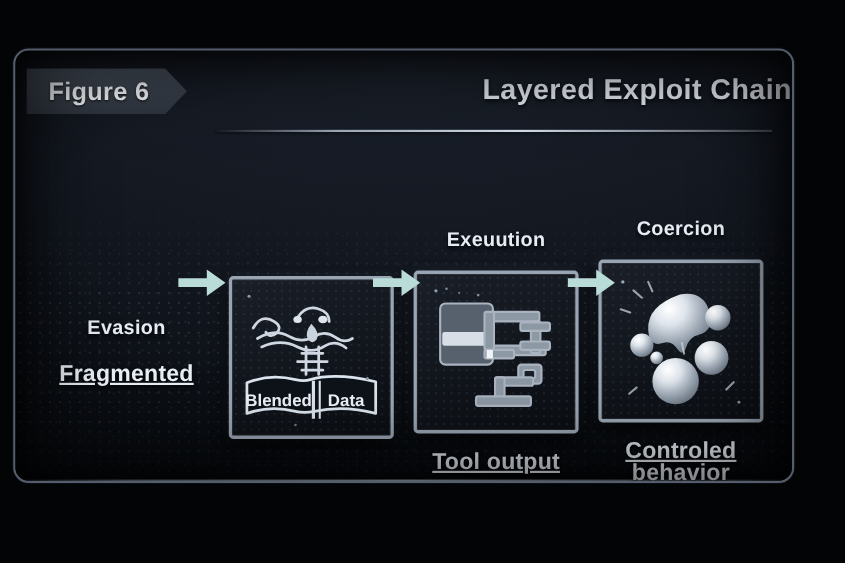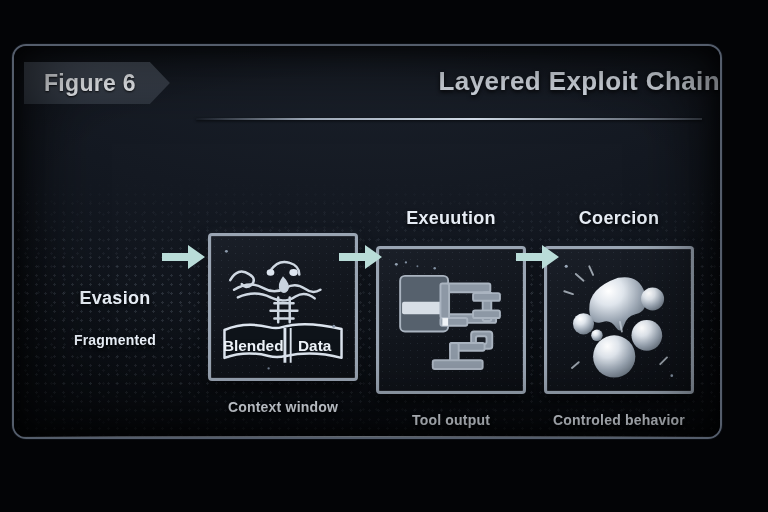--- a/index.html
+++ b/index.html
@@ -115,23 +115,24 @@
     content:"";
     position:absolute; inset:0;
     background-image:radial-gradient(rgba(170,190,215,.10) .9px, transparent 1px);
     background-size:7px 7px;
     pointer-events:none;
   }
   .card svg { position:absolute; inset:0; width:100%; height:100%; }
 
   .caption {
     margin-top:16px; width:160px; text-align:center;
-    font-size:14px; font-weight:bold; color:#e8eef6;
+    font-size:21px; font-weight:bold; color:#e8eef6;
     line-height:20px; letter-spacing:.2px;
     text-shadow:0 2px 4px rgba(0,0,0,.9);
+    text-decoration:underline;
   }
 
   
   .arrow {
     position:absolute; top:196px; width:44px; height:30px; z-index:5;
   }
   .arrow svg { width:100%; height:100%; display:block; }
 
   
   .low-rule {
@@ -184,22 +185,20 @@
             <path d="M14 98 q22 -9 46 -3 q8 2 14 0 q24 -7 62 2 v30 q-30 -8 -58 -2 q-10 2 -18 0 q-24 -6 -46 2 Z" fill="#0e1319" stroke="#dce4ee" stroke-width="2.6" stroke-linejoin="round"></path>
             <path d="M77 96 v36" stroke="#dce4ee" stroke-width="3"></path>
             <path d="M83 96 v36" stroke="#dce4ee" stroke-width="2"></path>
             <text x="44" y="120" font-family="Liberation Sans, sans-serif" font-size="16" font-weight="bold" fill="#eef3f9" text-anchor="middle">Blended</text>
             <text x="108" y="120" font-family="Liberation Sans, sans-serif" font-size="16" font-weight="bold" fill="#eef3f9" text-anchor="middle">Data</text>
             <circle cx="16" cy="16" r="1.5" fill="#8b99aa"></circle>
             <circle cx="128" cy="94" r="1.6" fill="#8b99aa"></circle>
             <circle cx="60" cy="138" r="1.2" fill="#6f7d8e"></circle>
           </svg>
         </div>
-        <div class="caption">Context
-window</div>
       </div>
 
       <div class="stage">
         <div class="stage-title">Exeuution</div>
         <div class="card">
           <svg viewBox="0 0 150 148">
             <g stroke="#aab4c0" stroke-width="2" fill="#8d98a5">
               <rect x="22" y="28" width="50" height="58" rx="5" fill="#56616d"></rect>
               <rect x="24" y="55" width="46" height="13" rx="2" fill="#d7dee6" stroke="none"></rect>
               <rect x="70" y="36" width="46" height="9" rx="2"></rect>

